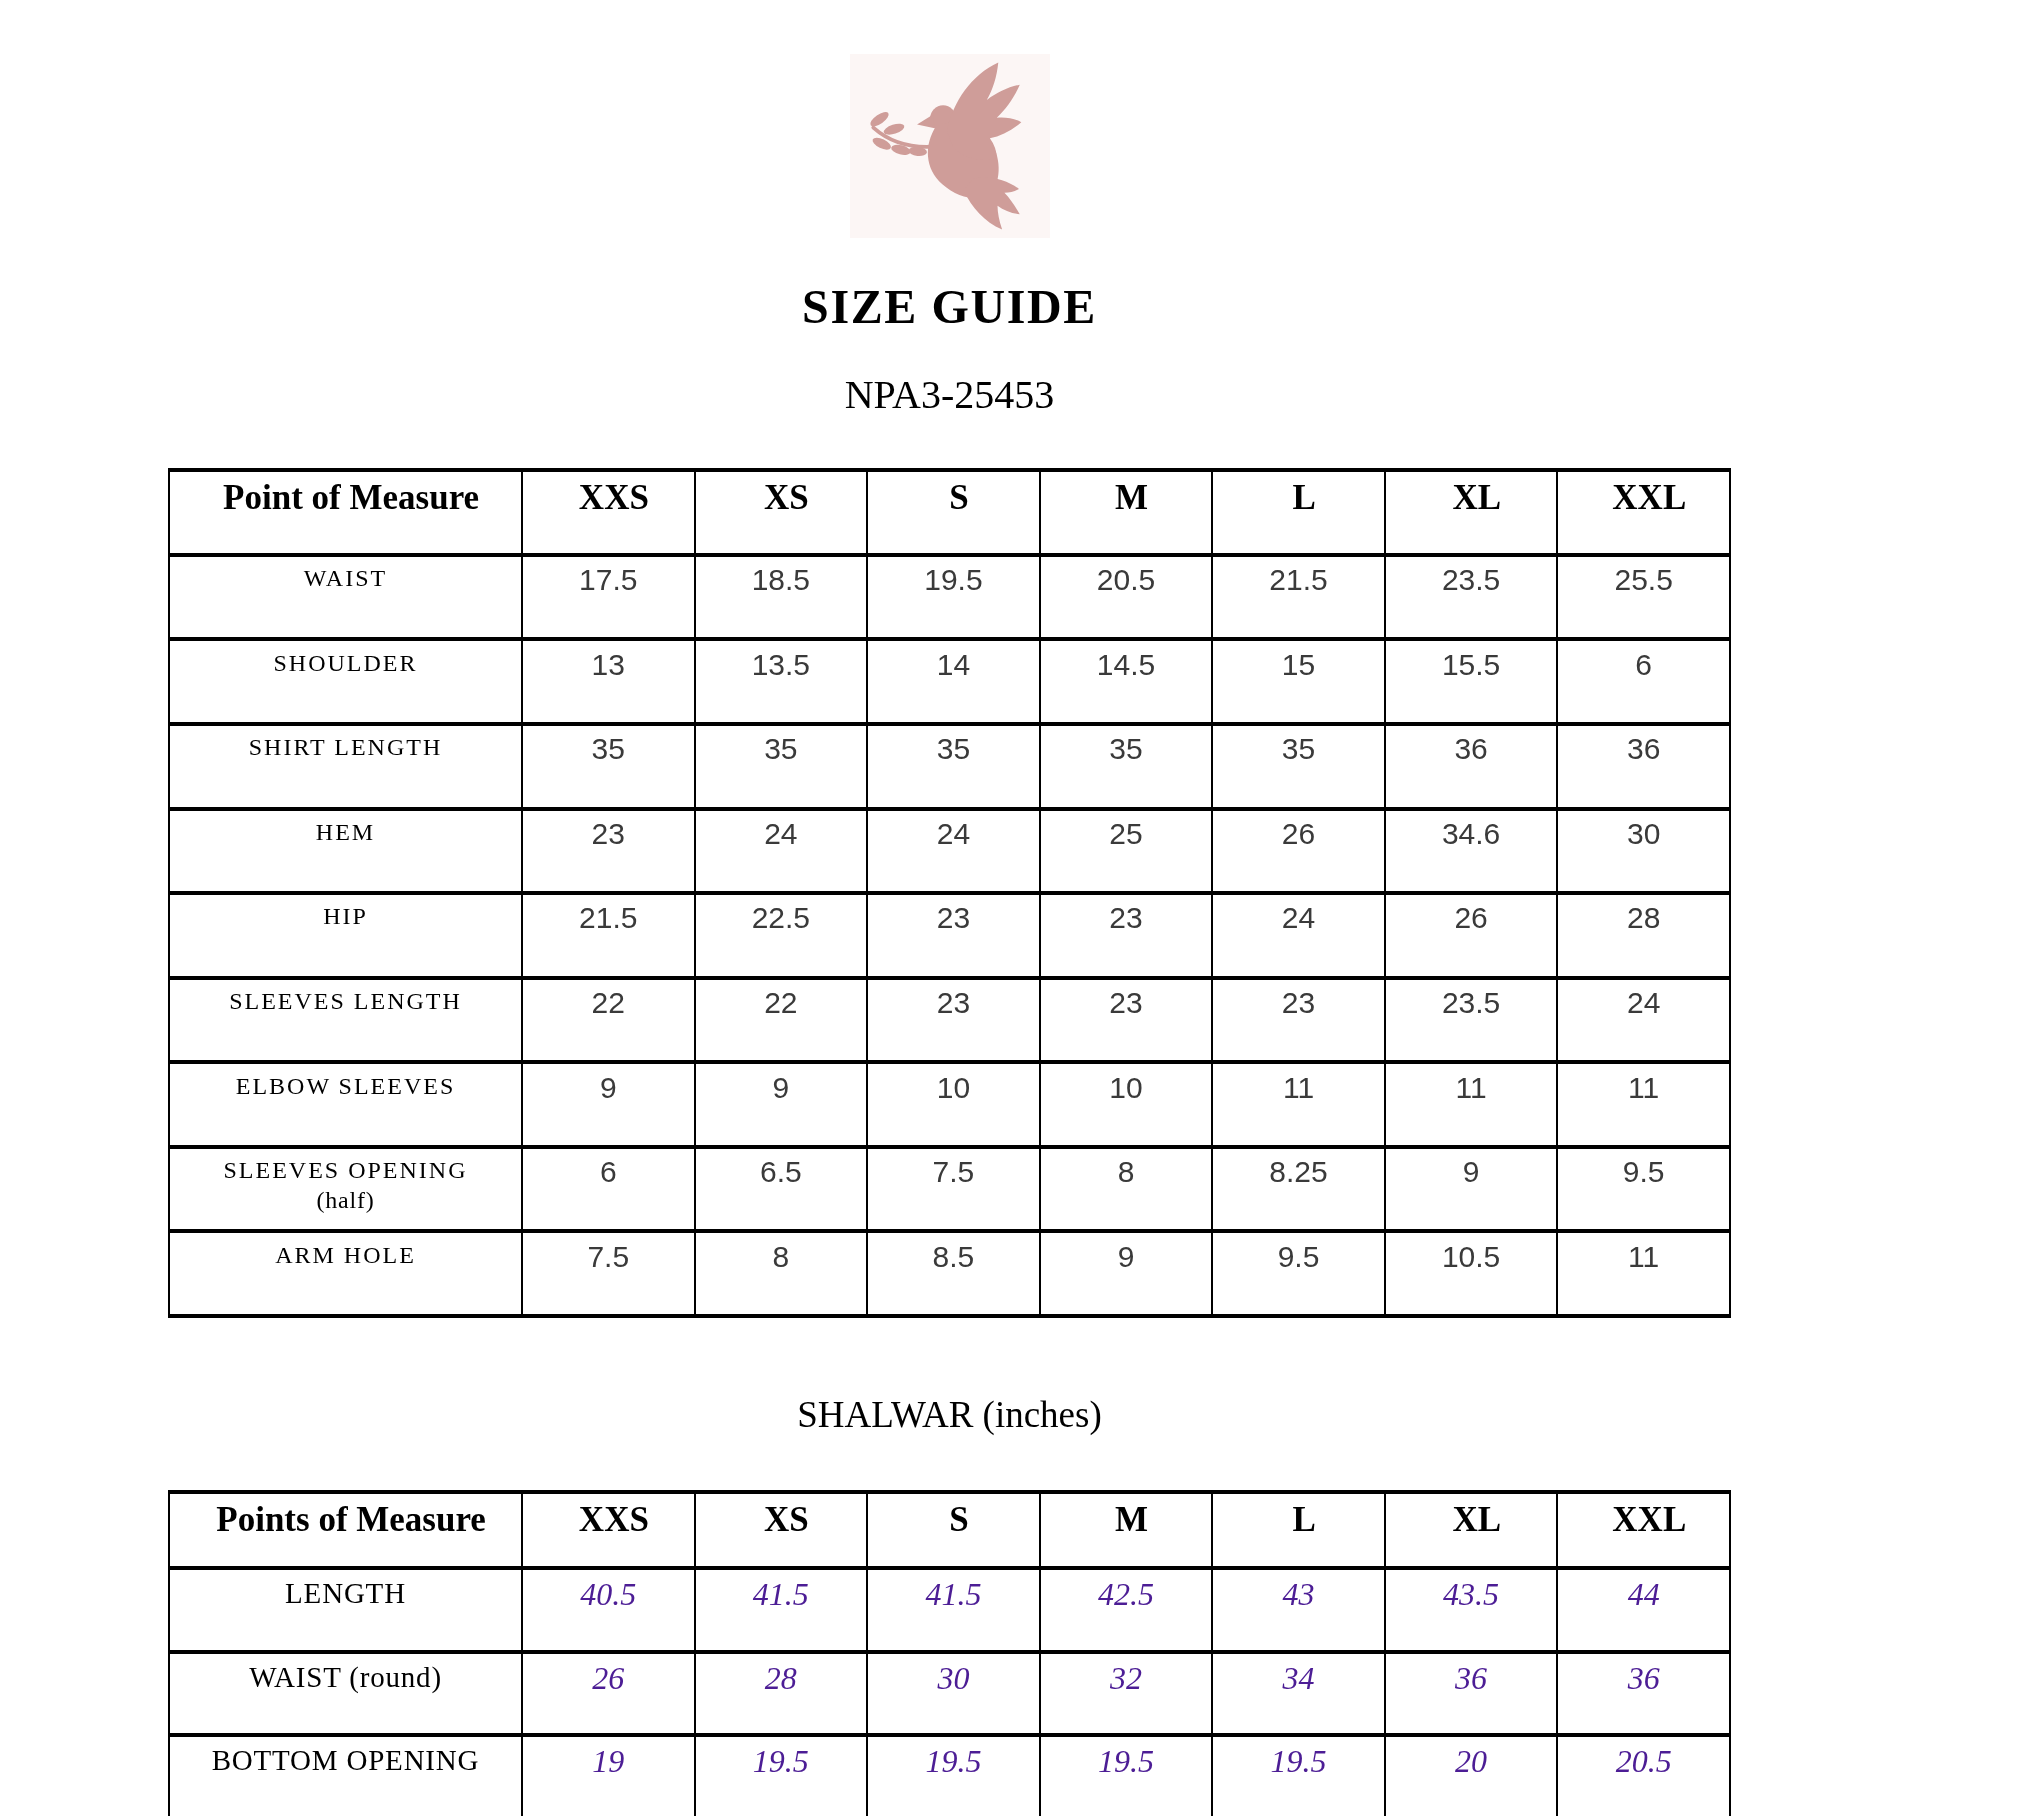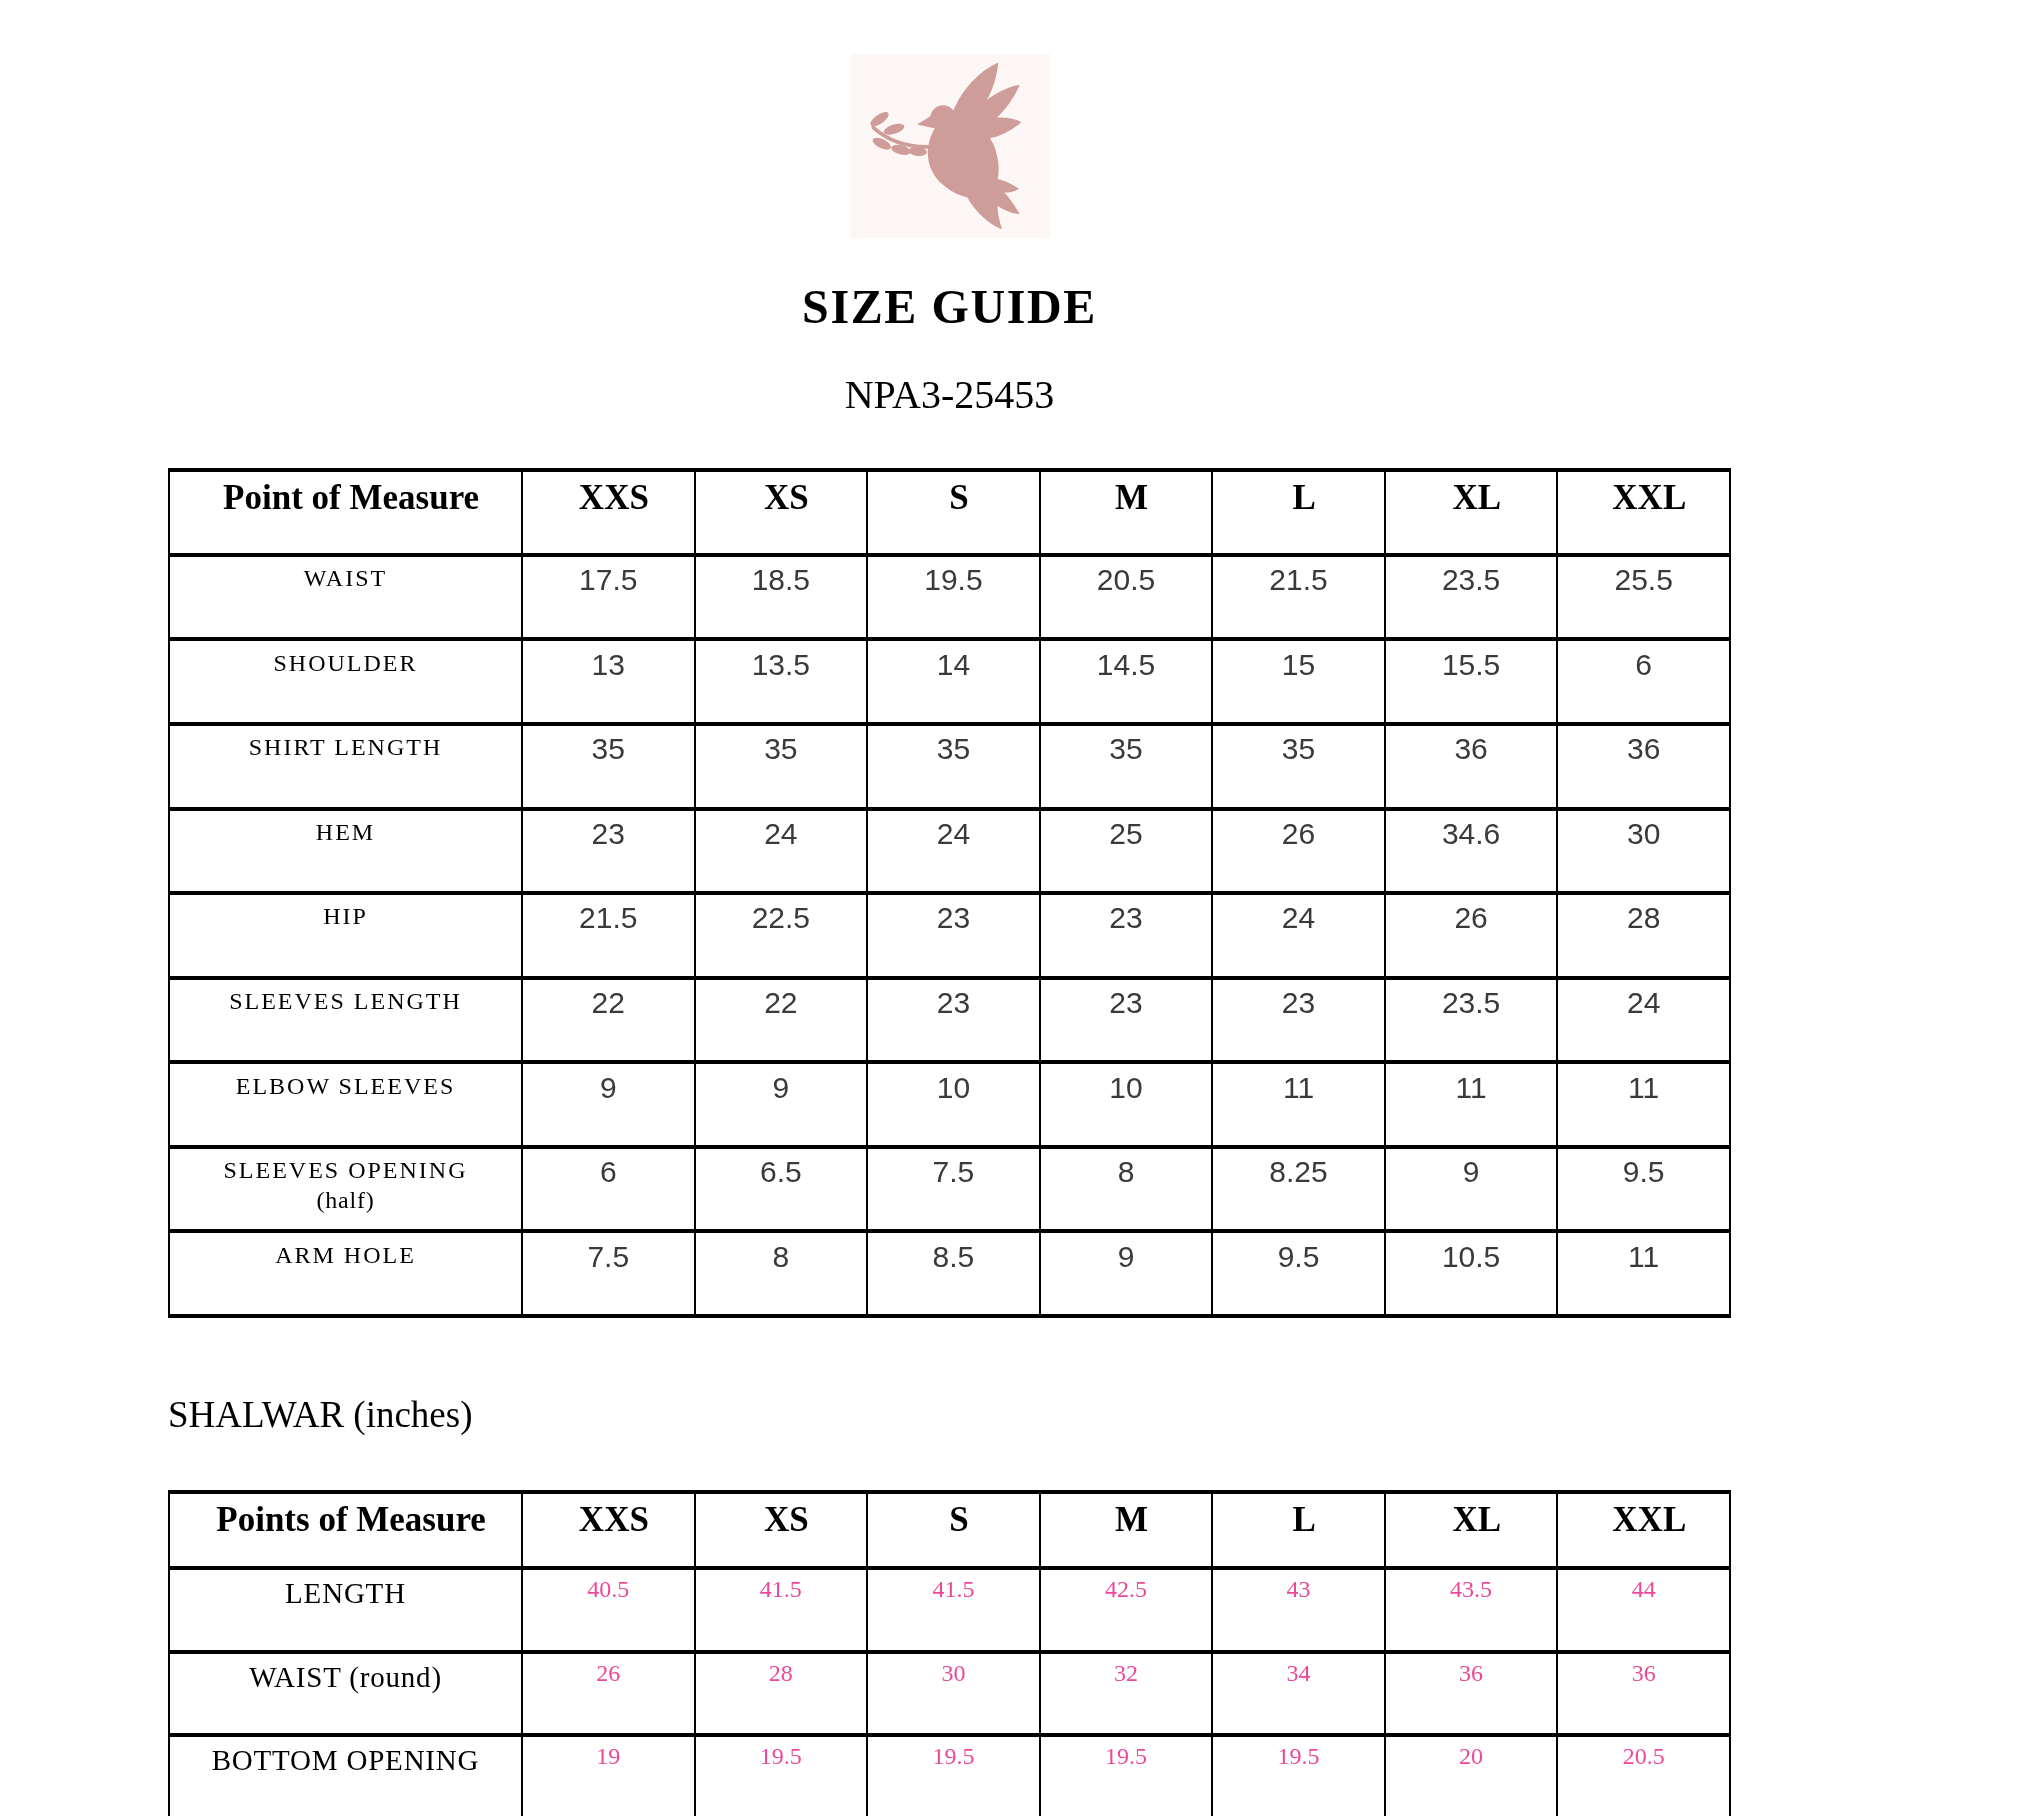--- a/index.html
+++ b/index.html
@@ -70,39 +70,40 @@
   }
   table.shirt td.label .sub { letter-spacing: 0.8px; }
   table.shirt td.val {
     font-family: "Liberation Sans", sans-serif;
     font-size: 30px;
     color: #3a3a3a;
   }
 
   h2.shalwar-heading {
     margin: 75px 0 0 0;
-    text-align: left;
+    text-align: center;
     font-size: 37px;
     font-weight: normal;
     line-height: 1.2;
   }
 
   table.shalwar { margin-top: 53px; }
   table.shalwar th { height: 62px; }
   table.shalwar td { height: 70px; }
   table.shalwar td.label {
     font-size: 29px;
     letter-spacing: 0.8px;
     line-height: 1.2;
     font-family: Liberation Serif, serif;
   }
   table.shalwar td.val {
     font-family: "Liberation Serif", serif;
-    font-size: 24px;
-    color: #ec4899;
+    font-size: 32px;
+    color: #4c1d95;
+    font-style: italic;
   }
 </style>
 </head>
 <body>
 
 <div class="page">
   <div class="content">
 
     <div class="logo">
       <svg viewBox="0 0 260 240" xmlns="http://www.w3.org/2000/svg">

